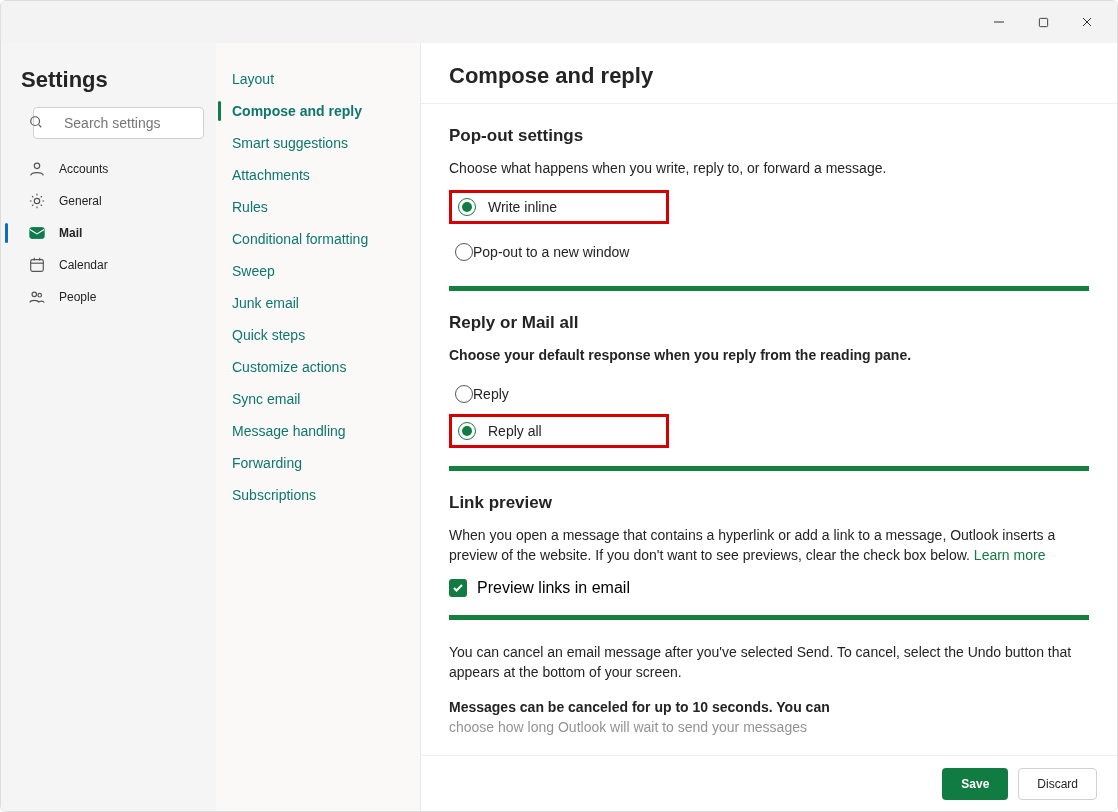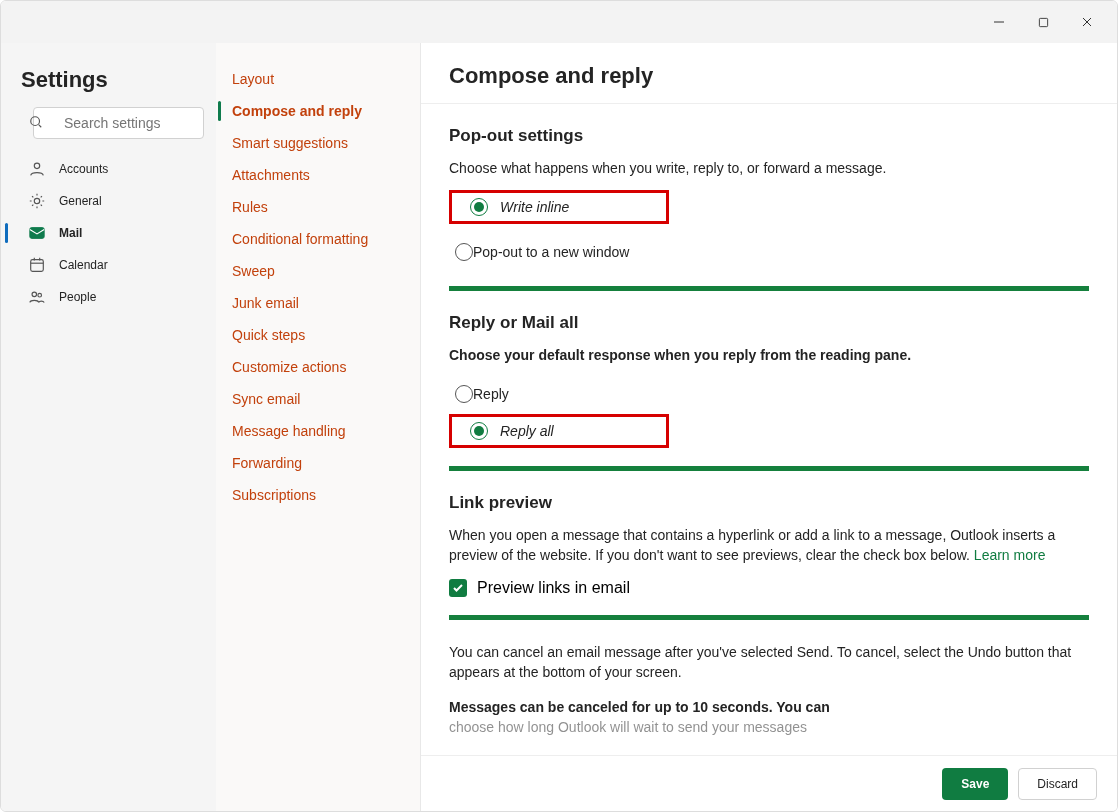--- a/index.html
+++ b/index.html
@@ -12,37 +12,37 @@
   .col-left h1 { font-size: 22px; font-weight: 600; color: #242424; margin-bottom: 14px; }
   .search-wrap { position: relative; margin-bottom: 14px; padding-left: 12px; }
   .search-wrap input { width: 100%; height: 32px; padding: 4px 8px 4px 30px; font-size: 14px; border: 1px solid #d1d1d1; border-radius: 4px; background: #fff; color: #333; }
   .search-wrap .sicon { position: absolute; left: 8px; top: 8px; color: #555; font-size: 13px; }
   .nav-item { display: flex; align-items: center; gap: 12px; height: 32px; padding-left: 6px; font-size: 12px; color: #242424; cursor: pointer; border-radius: 4px; position: relative; }
   .nav-item .icon { width: 20px; height: 20px; display: flex; align-items: center; justify-content: center; color:#555; }
   .nav-item.active { font-weight: 600; }
   .nav-item.active::before { content:""; position:absolute; left:-16px; top:6px; bottom:6px; width:3px; background:#0f6cbd; border-radius:2px; }
   .nav-item.active .icon svg { fill:#0f7b4d; stroke:#0f7b4d; }
   .col-mid { width: 205px; background: #faf9f8; border-right: 1px solid #e8e8e8; padding: 20px 8px 0 0; }
-  .sub-item { display:flex; align-items:center; height: 32px; padding-left: 16px; font-size: 14px; color: #c2410c; cursor: pointer; position: relative; }
+  .sub-item { display:flex; align-items:center; height: 32px; padding-left: 16px; font-size: 14px; color: #0f766e; cursor: pointer; position: relative; }
   .sub-item.active { font-weight: 600; }
   .sub-item.active::before { content:""; position:absolute; left:2px; top:6px; bottom:6px; width:3px; background:#0f7b4d; border-radius:2px; }
   .col-main { flex: 1; display: flex; flex-direction: column; background: #fff; min-width:0; }
   .main-header { padding: 20px 28px 14px 28px; font-size: 22px; font-weight: 600; color:#242424; }
   .scroll-area { flex: 1; overflow-y: auto; padding: 0 28px 10px 28px; border-top:1px solid #eee; }
   .section { padding: 22px 0 18px 0; border-bottom: 5px solid #15803d; }
   .section:last-child { border-bottom:none; }
   .section h2 { font-size: 17px; font-weight: 600; color:#242424; margin-bottom: 12px; }
   .section p { font-size: 14px; color:#242424; line-height: 1.45; }
   .section p.bold { font-weight:600; }
   .radio-row { display:flex; align-items:center; margin-top: 12px; height: 32px; padding-left:6px; }
   .radio { width: 18px; height: 18px; border: 1px solid #555; border-radius: 50%; display:flex; align-items:center; justify-content:center; }
   .radio.checked { border-color:#107c41; }
   .radio.checked .dot { width: 10px; height: 10px; background:#107c41; border-radius:50%; }
   .radio-label { font-size:14px; color:#242424; }
-  .highlight-box { border: 3px solid #d60000; padding: 2px 16px; width: 220px; height: 34px; display:flex; align-items:center; gap:12px;font-style:italic; }
+  .highlight-box { border: 3px solid #d60000; padding: 2px 4px; width: 220px; height: 34px; display:flex; align-items:center; gap:12px; }
   .highlight-box .radio { margin-left: 2px; }
   .chk-row { display:flex; align-items:center; gap:10px; margin-top: 14px; }
   .checkbox { width:18px; height:18px; background:#107c41; border-radius:3px; display:flex; align-items:center; justify-content:center; color:#fff; font-size:13px; }
   .link-text { color:#107c41; cursor:pointer; }
   .footer { height: 56px; border-top:1px solid #eee; background:#fff; display:flex; align-items:center; justify-content:flex-end; gap:10px; padding: 0 20px; }
   .btn { height: 32px; padding: 0 18px; border-radius: 4px; font-size: 12px; cursor:pointer; border:1px solid transparent; }
   .btn-primary { background:#107c41; color:#fff; font-weight:600; }
   .btn-secondary { background:#fff; color:#242424; border:1px solid #d1d1d1; }
   .scroll-area::-webkit-scrollbar { width: 14px; }
   .scroll-area::-webkit-scrollbar-thumb { background:#c0c0c0; border-radius:8px; border:3px solid #fff; }

